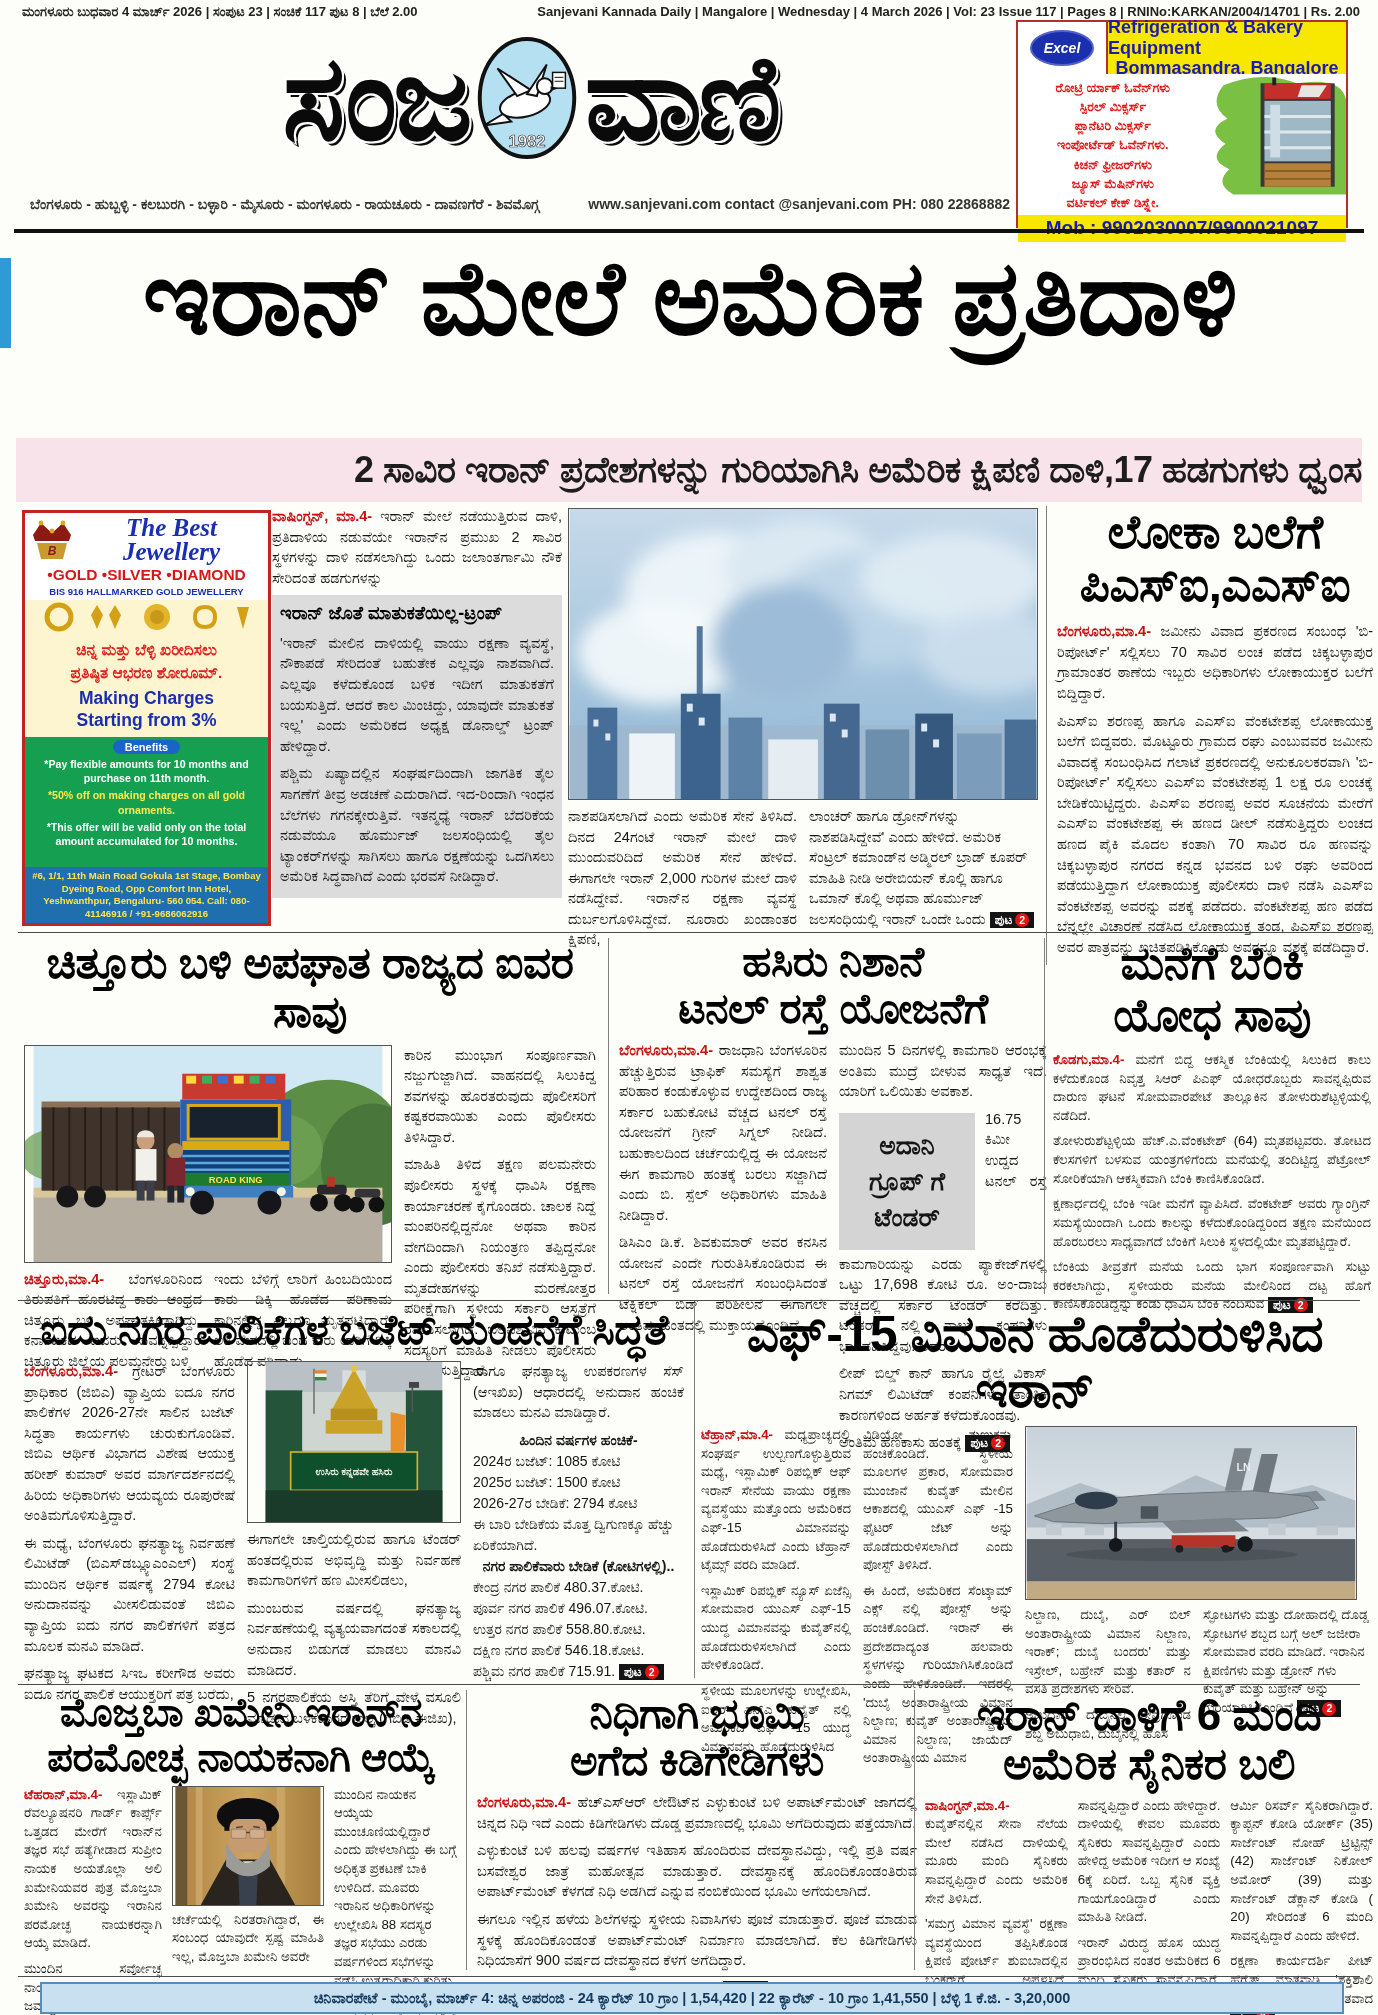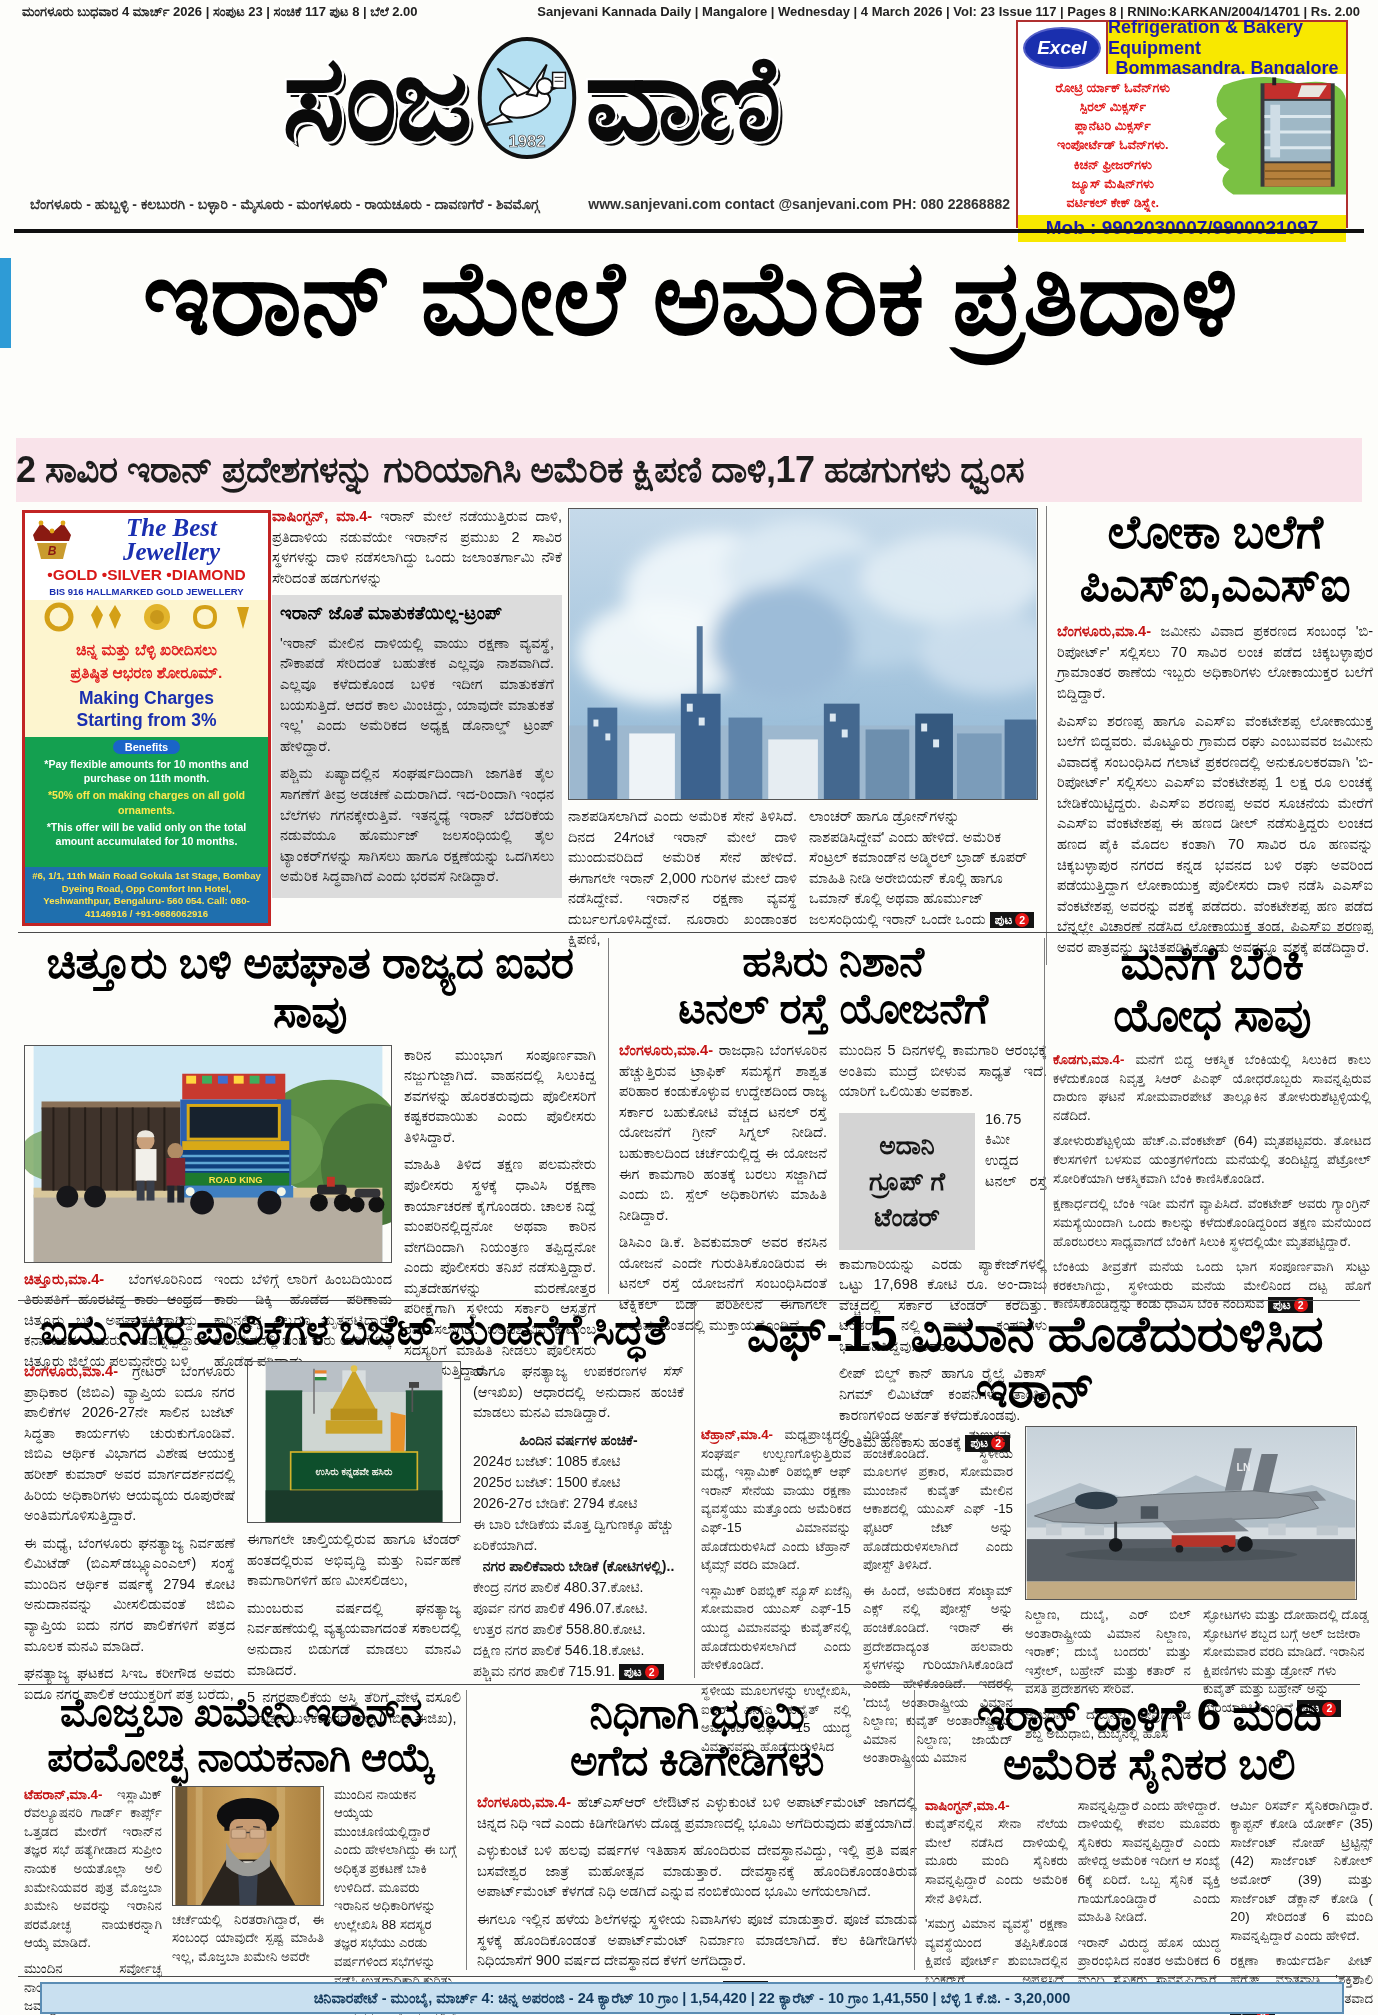--- a/index.html
+++ b/index.html
@@ -27,32 +27,32 @@
              text-shadow:2px 2px 0 #fff,-2px -2px 0 #fff,2px -2px 0 #fff,-2px 2px 0 #fff,4px 4px 0 #0a0a0a;}
   .cities-row{top:196px;left:30px;width:980px;display:flex;justify-content:space-between;
               font-size:14px;font-weight:bold;color:#333;}
   .black-rule{top:229px;left:14px;right:14px;height:4px;background:#101010;}
   .blue-strip{top:258px;left:0;width:11px;height:90px;background:#2e9bd6;}
   
   .excel{top:20px;left:1016px;width:328px;height:204px;border:2px solid #b03030;background:#fff;
          display:flex;flex-direction:column;font-family:"Liberation Sans",sans-serif;}
   .excel-head{display:flex;height:52px;}
   .excel-logo-box{width:88px;background:#fff;border-right:2px solid #b03030;display:flex;align-items:center;justify-content:center;}
-  .excel-oval{background:#1a2fae;color:#fff;font-weight:900;font-style:italic;font-size:19px;
+  .excel-oval{background:#1a2fae;color:#fff;font-weight:900;font-style:italic;font-size:14px;
               border-radius:50%;padding:8px 12px;border:2px solid #5560c8;}
   .excel-title{flex:1;background:#f8e800;color:#1a1aad;font-weight:900;font-size:18px;
                display:flex;flex-direction:column;align-items:center;justify-content:center;line-height:1.15;}
   .excel-body{flex:1;display:flex;background:#fff;position:relative;}
   .excel-items{width:178px;padding:5px 4px 2px 8px;color:#e01818;font-weight:bold;font-size:12.6px;
                line-height:1.52;text-align:center;}
   .excel-mob{background:#f8e800;color:#1a1aad;font-weight:900;font-size:19px;text-align:center;padding:2px 0 3px;}
   
   .lead-headline{top:240px;left:20px;width:1340px;font-size:104px;}
   .lead-subband{top:438px;left:16px;width:1346px;height:64px;background:#f9e3ea;
-                display:flex;align-items:center;justify-content:flex-start;}
+                display:flex;align-items:center;justify-content:flex-end;}
   .lead-subhead{font-size:36px;font-weight:900;color:#1d1d1d;letter-spacing:-0.5px;}
   
   .jewel{top:510px;left:22px;width:243px;height:410px;border:3px solid #c22424;background:#fdf5cf;
          display:flex;flex-direction:column;font-size:11px;overflow:hidden;}
   .jewel-top{background:#fff;padding:3px 4px 2px;display:flex;gap:4px;align-items:center;}
   .jewel-brand{font-family:"Liberation Serif",serif;font-style:italic;font-weight:bold;
                color:#1a2fb0;font-size:25px;line-height:0.95;text-align:center;flex:1;}
   .jewel-metals{color:#d81818;font-weight:900;font-size:15.5px;text-align:center;background:#fff;padding:0 0 2px;}
   .jewel-hall{color:#1a2fb0;font-weight:bold;font-size:9.5px;text-align:center;background:#fff;padding:0 0 3px;}
   .jewel-kn{color:#e02020;font-weight:900;font-size:15.5px;text-align:center;margin:4px 2px 2px;line-height:1.5;}

